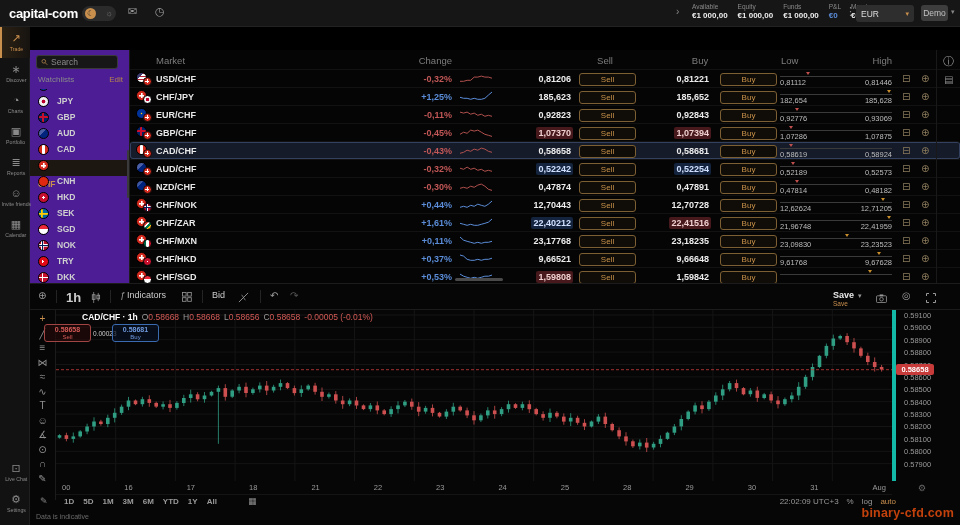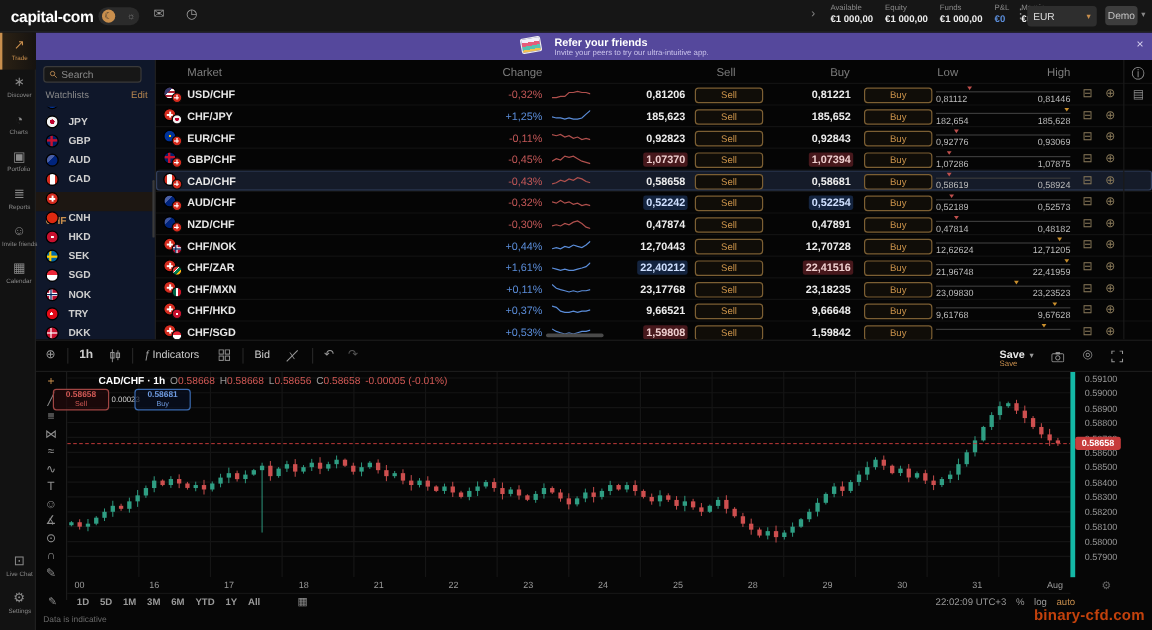--- a/index.html
+++ b/index.html
@@ -38,21 +38,21 @@
 
   
   .sidebar{position:absolute;left:0;top:27px;width:30px;height:498px;background:#121212;border-right:1px solid #1f1f1f;z-index:25;}
   .nav-item{width:30px;height:31px;display:flex;flex-direction:column;align-items:center;justify-content:center;color:#8a8a8a;border-left:2px solid transparent;}
   .nav-item .ic{font-size:11px;line-height:11px;}
   .nav-item .nl{font-size:5.8px;margin-top:2px;white-space:nowrap;transform:scale(.9);}
   .nav-item.active{color:#c98f4d;border-left:2px solid #c98f4d;background:linear-gradient(90deg,#2b2114,#161310);}
   .sidebar-bottom{position:absolute;left:0;bottom:6px;width:30px;}
 
   
-  .watchlist{position:absolute;left:30px;top:50px;width:100px;height:233px;background:#0f172a;border-right:1px solid #1e1e1e;z-index:10;overflow:hidden;}
+  .watchlist{position:absolute;left:30px;top:50px;width:100px;height:233px;background:#4c1d95;border-right:1px solid #1e1e1e;z-index:10;overflow:hidden;}
   .wl-search{position:absolute;left:6px;top:5px;width:82px;height:14px;border:1px solid #3a3a3a;border-radius:3px;background:#171717;display:flex;align-items:center;padding:0 4px;gap:3px;}
   .wl-search input{background:transparent;border:none;outline:none;width:62px;font-size:8.5px;color:#ccc;font-family:inherit;}
   .wl-search input::placeholder{color:#8a8a8a;}
   .wl-head{position:absolute;left:8px;right:6px;top:25px;display:flex;justify-content:space-between;font-size:8px;}
   .wl-head .t{color:#8a8a8a;}
   .wl-head .e{color:#b5854f;}
   .wl-list{position:absolute;left:0;top:39px;width:100px;height:194px;overflow:hidden;}
   .wl-item{height:16px;display:flex;padding-left:8px;gap:8px;}
   .wl-item .code{font-size:8.5px;font-weight:bold;color:#cfcfcf;}
   .wl-item.active{background:#1d1712;flex-direction:column;}
@@ -89,21 +89,21 @@
   .mh-sell{left:440px;width:70px;text-align:center;}
   .mh-buy{left:535px;width:70px;text-align:center;}
   .mh-low{left:651px;}
   .mh-high{left:700px;width:62px;text-align:right;}
   .mrow{position:relative;height:18px;border-top:1px solid #121212;}
   .mrow.selected{background:#151b29;box-shadow:inset 0 0 0 1px #33405e;border-radius:3px;}
   .pairicon{position:absolute;left:6px;top:2px;width:16px;height:14px;}
   .pairicon .main{position:absolute;left:0;top:0;width:11px;height:11px;}
   .pairicon .sub{position:absolute;left:7px;top:5px;width:9px;height:9px;border:1px solid #0a0a0a;}
   .c-name{position:absolute;left:26px;top:4px;font-size:9px;font-weight:bold;color:#e8e8e8;}
-  .c-change{position:absolute;left:252px;top:4px;width:70px;text-align:right;font-size:9px;font-weight:normal;}
+  .c-change{position:absolute;left:252px;top:4px;width:70px;text-align:right;font-size:9px;font-weight:bold;}
   .mrow.down .c-change{color:#c25757;}
   .mrow.up .c-change{color:#5b8dd9;}
   .c-spark{position:absolute;left:330px;top:3px;width:32px;height:12px;}
   .mrow.down .c-spark{color:#b0504d;}
   .mrow.up .c-spark{color:#5b8dd9;}
   .c-sell,.c-buy{position:absolute;top:4px;font-size:9px;font-weight:bold;color:#ededed;}
   .c-sell{left:365px;width:78px;text-align:right;}
   .c-buy{left:505px;width:76px;text-align:right;}
   .c-sell span,.c-buy span{padding:1px 2px;border-radius:2px;}
   .hl-red{background:#47181c;color:#f0d0d0;}
@@ -211,28 +211,20 @@
       </div>
     <span class="tb-kebab">⋮</span>
     <div class="cur-select">
       <span>EUR</span>
       <span class="ch">▾</span>
     </div>
     <div class="demo-btn">Demo</div>
     <span class="tb-demo-ch">▾</span>
   </header>
 
-  <div class="banner">
-    <div class="banner-illu"></div>
-    <div class="banner-text">
-      <div class="banner-title">Refer your friends</div>
-      <div class="banner-sub">Invite your peers to try our ultra-intuitive app.</div>
-    </div>
-    <span class="banner-close">×</span>
-  </div>
 
   <nav class="sidebar">
     <div>
 
     <div class="nav-item active">
           <span class="ic">↗</span>
           <span class="nl">Trade</span>
         </div>
         <div class="nav-item">
           <span class="ic">∗</span>
@@ -633,21 +625,21 @@
     <div class="mt-divider"></div>
     <span class="side-info">ⓘ</span>
     <span class="side-news">▤</span>
     <div class="hscroll"></div>
   </section>
 
   <section class="chartpanel">
     <div class="ctoolbar">
       <span class="ct" style="left:8px">⊕</span>
       <span class="ct-sep" style="left:26px"></span>
-      <span class="ct ct-tf" style="left:36px;font-size:10px">1h</span>
+      <span class="ct ct-tf" style="left:36px;font-size:13px">1h</span>
       <span class="ct" style="left:60px;top:7px">
         <svg class="isvg" width="11" height="11" viewBox="0 0 12 12">
             <line x1="4" y1="0" x2="4" y2="12" stroke="#999" stroke-width="0.8"></line>
             <rect x="2.5" y="3" width="3" height="5" fill="none" stroke="#999" stroke-width="0.9"></rect>
             <line x1="9" y1="1" x2="9" y2="10" stroke="#999" stroke-width="0.8"></line>
             <rect x="7.5" y="3.5" width="3" height="4" fill="none" stroke="#999" stroke-width="0.9"></rect>
           </svg>
       </span>
       <span class="ct-sep" style="left:80px"></span>
       <span class="ct ct-ind" style="left:90px"><span class="f">ƒ</span><span>Indicators</span></span>

